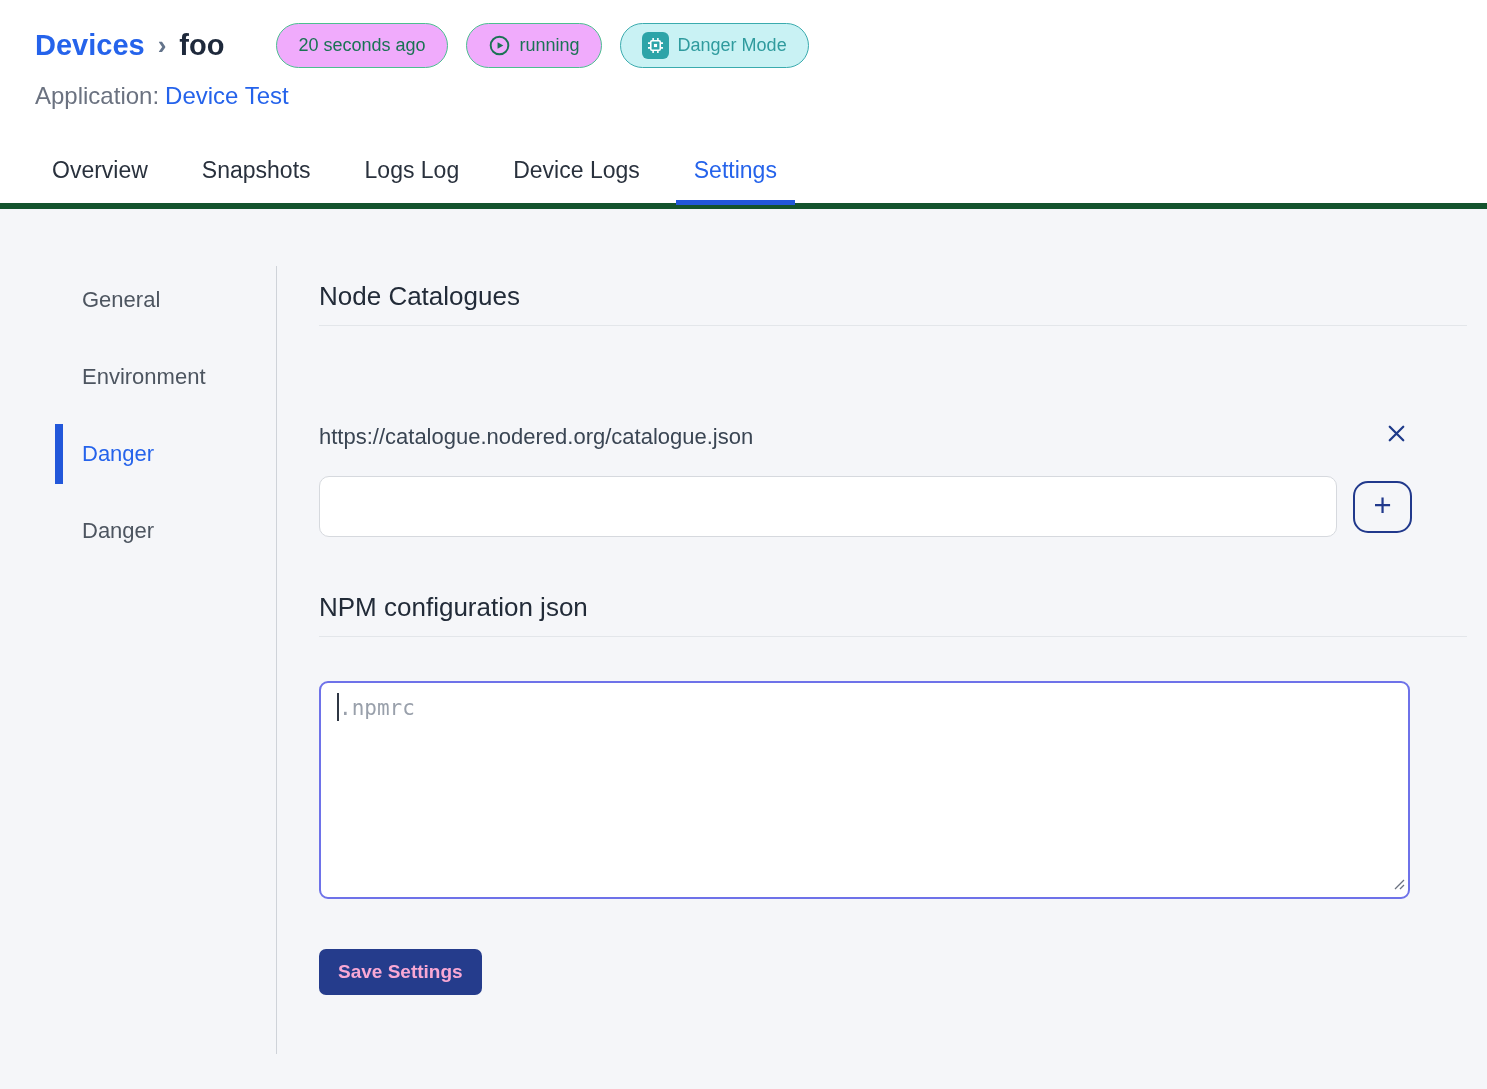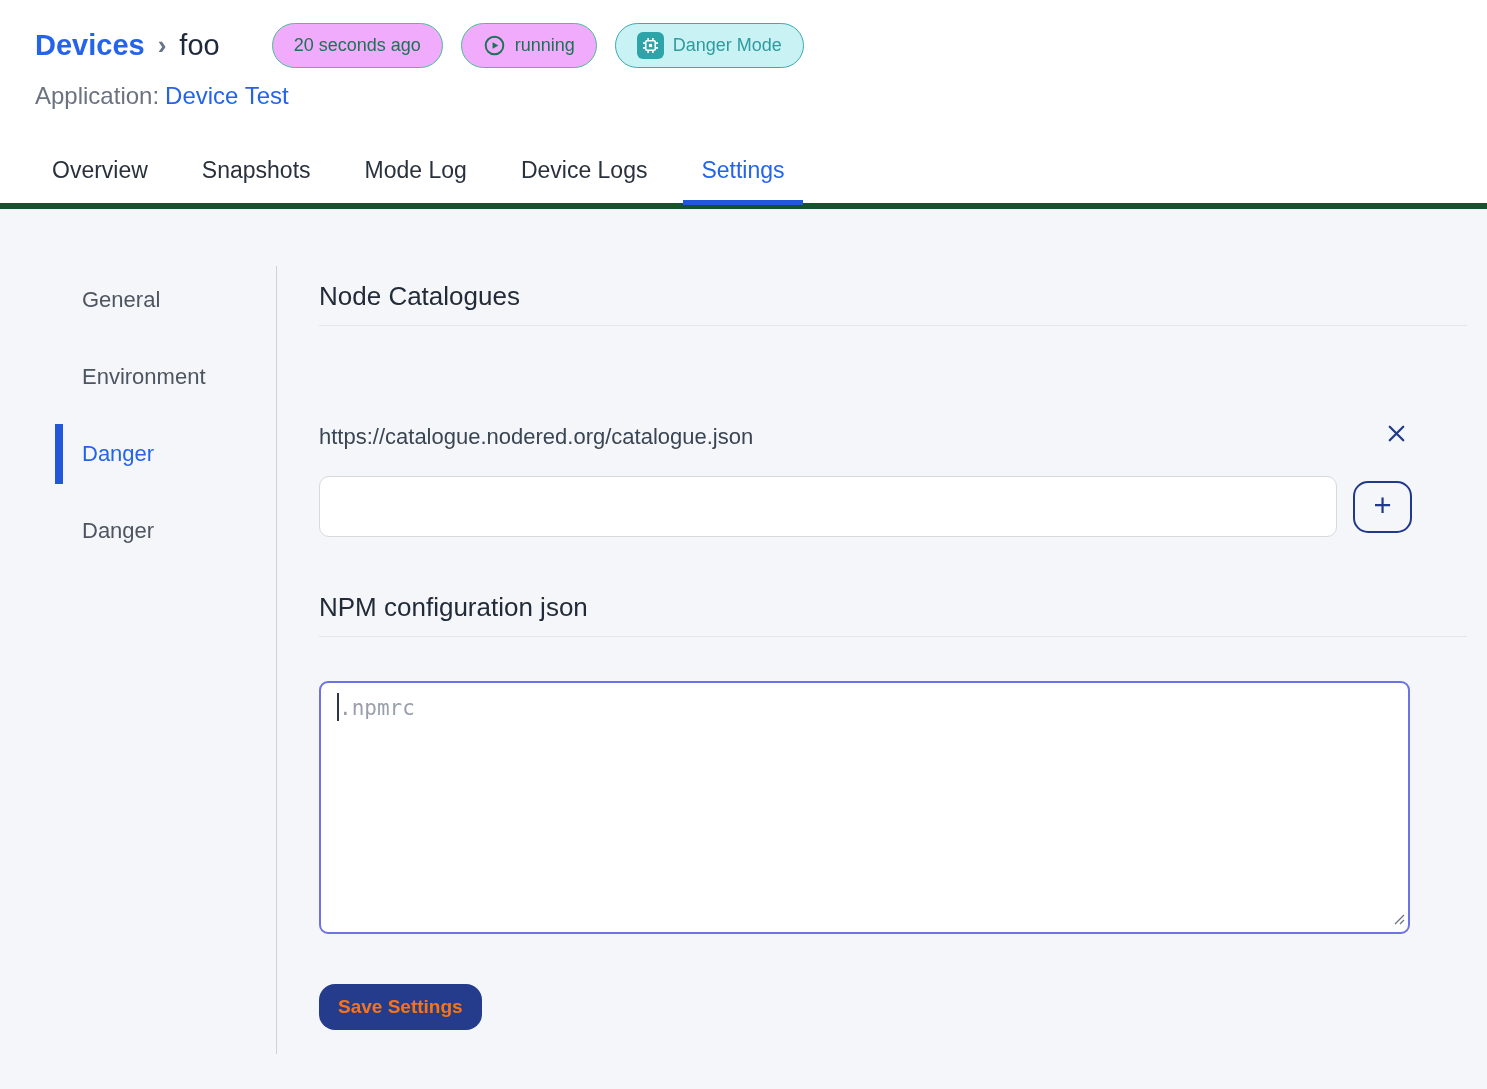--- a/index.html
+++ b/index.html
@@ -12,21 +12,21 @@
   }
 
   
   .header { background: #ffffff; }
   .breadcrumb-row {
     display: flex; align-items: center;
     padding: 22px 0 0 35px; height: 68px;
   }
   .bc-section { font-size: 29px; font-weight: 700; color: #2563eb; cursor: pointer; }
   .bc-sep { font-size: 26px; font-weight: 700; color: #64748b; margin: 0 13px; }
-  .bc-current { font-size: 29px; font-weight: 400; color: #1e293b; }
+  .bc-current { font-size: 29px; font-weight: 700; color: #1e293b; }
 
   .badges { display: flex; align-items: center; gap: 18px; margin-left: 52px; }
   .badge {
     display: flex; align-items: center; gap: 9px;
     height: 45px; padding: 0 21px;
     border-radius: 23px; font-size: 18px; white-space: nowrap;
   }
   .badge-green { background: #f0abfc; border: 1px solid #4cbf90; color: #1a7353; }
   .badge-teal  { background: #c9f2f4; border: 1px solid #3aabae; color: #2f9b9e; }
   .badge .play-icon { display: inline-flex; }
@@ -98,40 +98,40 @@
   .add-btn {
     width: 59px; height: 52px; flex-shrink: 0;
     border: 2px solid #21398c; border-radius: 15px;
     background: transparent; color: #21398c;
     font-size: 31px; line-height: 1; font-weight: 400;
     cursor: pointer; display: flex; align-items: center; justify-content: center;
     padding-bottom: 3px;
   }
 
   .npm-title { margin-top: 55px; }
-  .npm-wrap { position: relative; margin-top: 44px; width: calc(100% - 57px); height: 253px; }
+  .npm-wrap { position: relative; margin-top: 44px; width: calc(100% - 57px); height: 218px; }
   .npm-textarea {
     width: 100%; height: 100%;
     border: 2px solid #6e72e9; border-radius: 9px;
     background: #ffffff; resize: none; outline: none;
     padding: 13px 18px;
     font-family: "DejaVu Sans Mono", monospace;
     font-size: 21px; color: #374151;
   }
   .npm-textarea::placeholder { color: #99a0ab; }
   .text-cursor {
     position: absolute; left: 18px; top: 12px;
     width: 2px; height: 28px; background: #2f3744;
   }
   .resize-handle { position: absolute; right: 5px; bottom: 5px; pointer-events: none; }
 
   .save-btn {
     margin-top: 50px;
-    background: #253c8c; color: #f97316;
-    border: none; border-radius: 16px;
+    background: #253c8c; color: #f9a8d4;
+    border: none; border-radius: 7px;
     font-family: "Liberation Sans", sans-serif;
     font-size: 19px; font-weight: 700;
     padding: 12px 19px; cursor: pointer;
   }
 </style>
 </head>
 <body>
 
 <div class="header">
   <div class="breadcrumb-row">
@@ -165,21 +165,21 @@
     </div>
   </div>
 
   <div class="app-row">
     <span>Application:</span><span class="app-link">Device Test</span>
   </div>
 
   <div class="tabs">
     <div class="tab">Overview</div>
     <div class="tab">Snapshots</div>
-    <div class="tab">Mode Log</div>
+    <div class="tab">Logs Log</div>
     <div class="tab">Device Logs</div>
     <div class="tab active">Settings</div>
   </div>
 </div>
 
 <div class="content">
   <ul class="sidebar">
     <li class="side-item">
       <span>General</span>
     </li>

